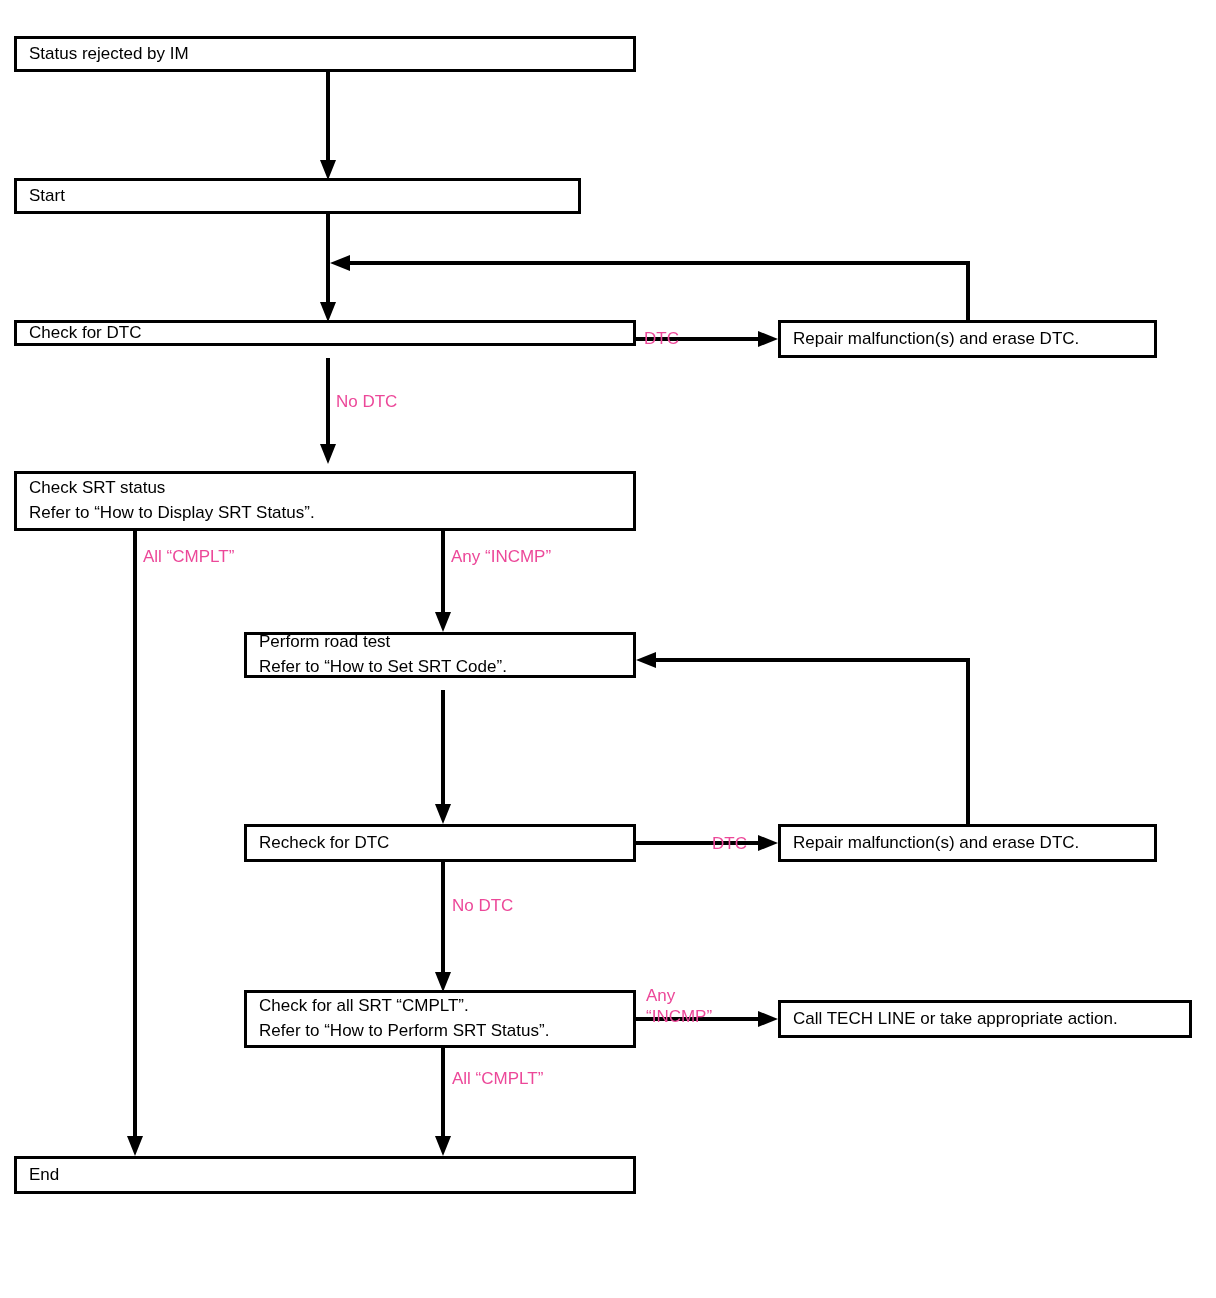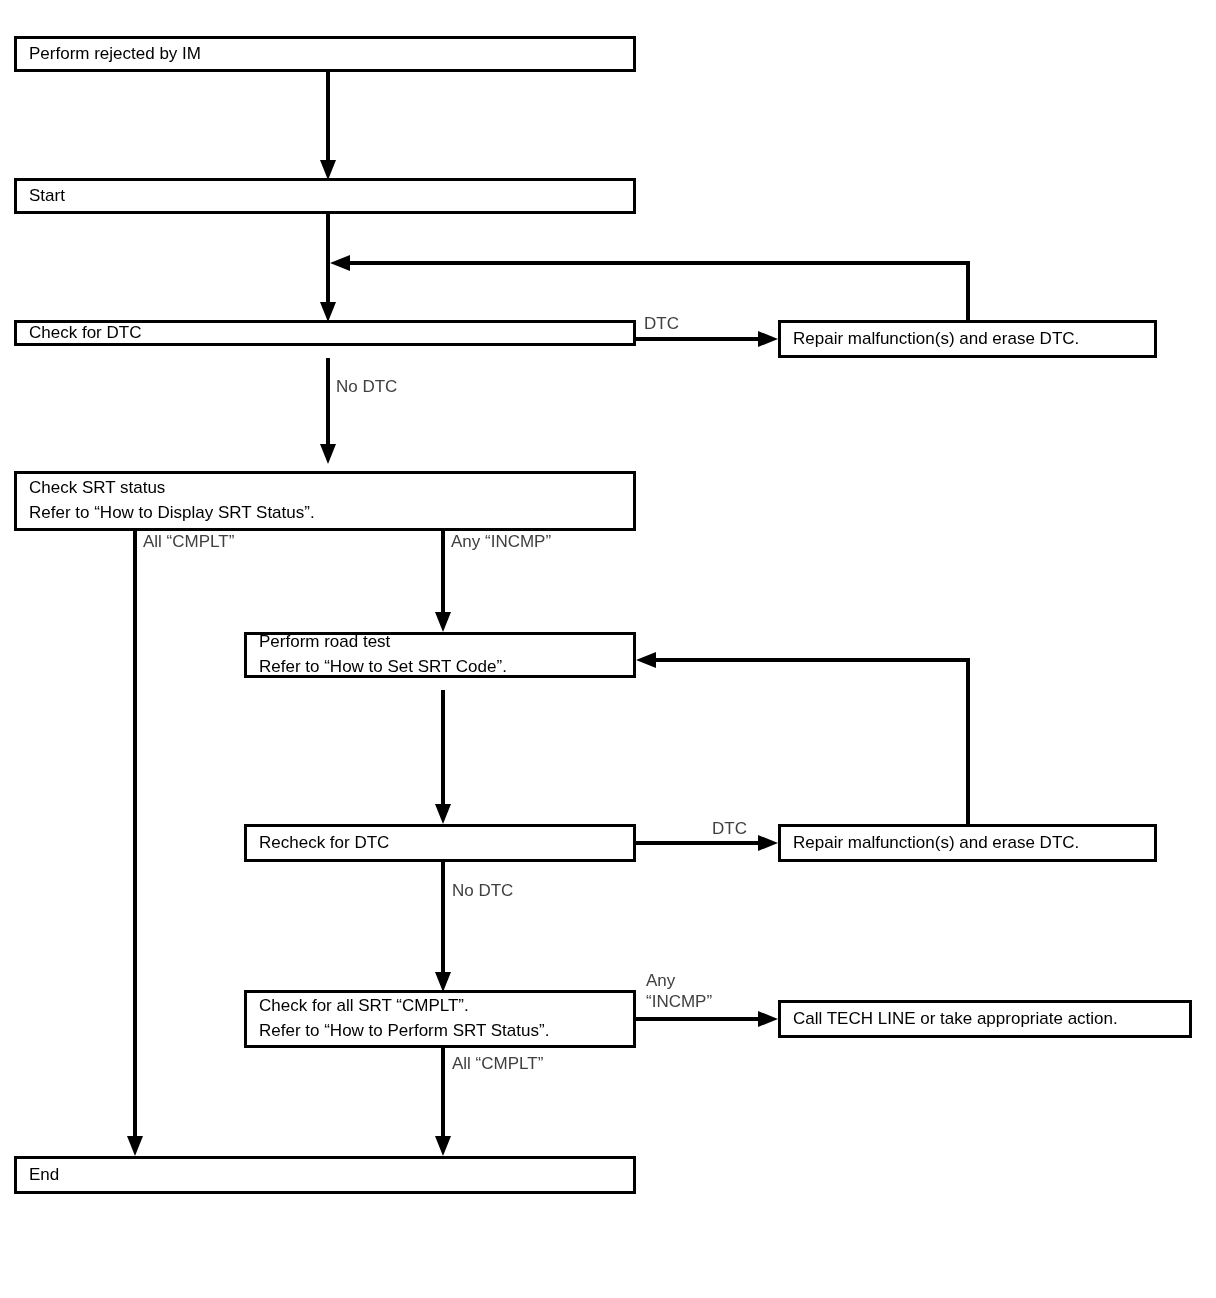--- a/index.html
+++ b/index.html
@@ -27,24 +27,25 @@
     white-space: pre-line;
     display: flex;
     flex-direction: column;
     justify-content: center;
     z-index: 3;
   }
   .edge-label {
     position: absolute;
     font-size: 17px;
     line-height: 1.25;
-    color: #404040;
+    color: #ec4899;
     white-space: pre-line;
     z-index: 4;
     background: transparent;
+    margin-top: 15px;
   }
   svg.wires {
     position: absolute;
     left: 0;
     top: 0;
     width: 1216px;
     height: 1298px;
     z-index: 1;
   }
   svg.wires line, svg.wires path, svg.wires polyline {
@@ -97,23 +98,23 @@
     <line x1="443" y1="862" x2="443" y2="980"></line>
     <polygon class="arrowhead" points="443,992 435,972 451,972"></polygon>
 
     <polyline points="636,1019 766,1019"></polyline>
     <polygon class="arrowhead" points="778,1019 758,1011 758,1027"></polygon>
 
     <line x1="443" y1="1048" x2="443" y2="1144"></line>
     <polygon class="arrowhead" points="443,1156 435,1136 451,1136"></polygon>
   </svg>
 
-  <div class="node" style="left:14px; top:36px; width:622px; height:36px;">Perform rejected by IM</div>
+  <div class="node" style="left:14px; top:36px; width:622px; height:36px;">Status rejected by IM</div>
 
-  <div class="node" style="left:14px; top:178px; width:622px; height:36px;">Start</div>
+  <div class="node" style="left:14px; top:178px; width:567px; height:36px;">Start</div>
 
   <div class="node" style="left:14px; top:320px; width:622px; height:26px;">Check for DTC</div>
 
   <div class="node" style="left:778px; top:320px; width:379px; height:38px;">Repair malfunction(s) and erase DTC.</div>
 
   <div class="node" style="left:14px; top:464px; width:622px; height:60px;margin-top:7px;">Check SRT status
 Refer to “How to Display SRT Status”.</div>
 
   <div class="node" style="left:244px; top:632px; width:392px; height:46px;">Perform road test
 Refer to “How to Set SRT Code”.</div>

